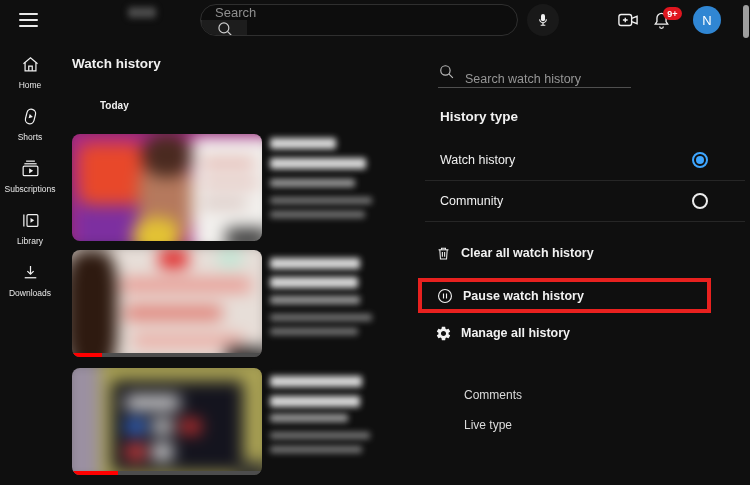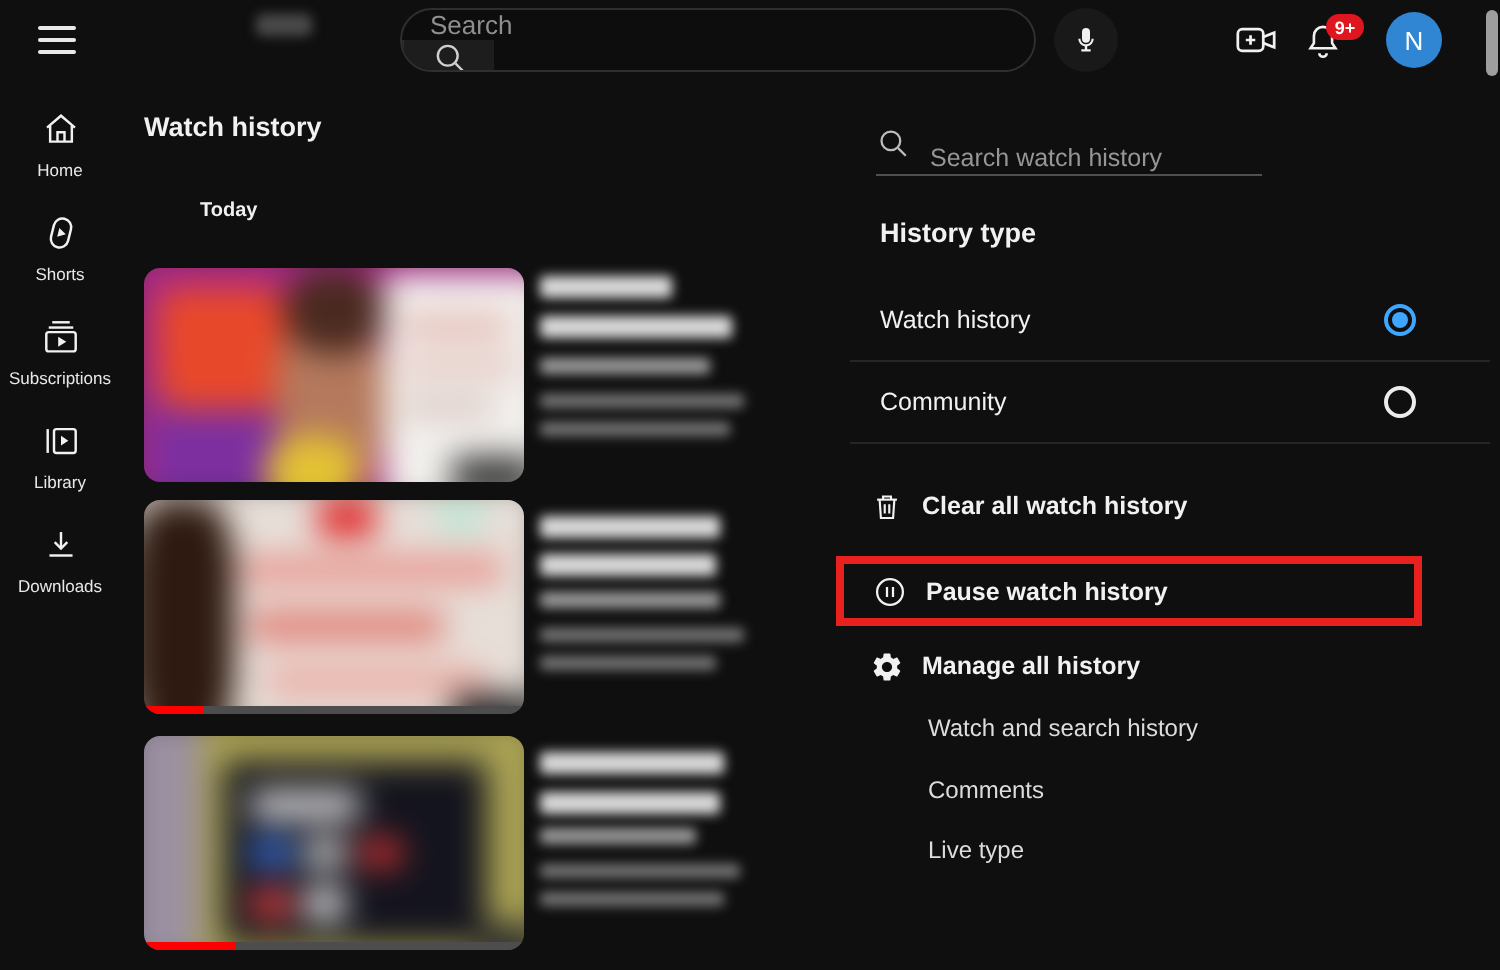--- a/index.html
+++ b/index.html
@@ -307,16 +307,15 @@
 
   <div class="action-row" style="top:276px;">
     <span>
       <svg width="17" height="17" viewBox="0 0 24 24" fill="#f1f1f1">
           <path d="M19.14 12.94c.04-.3.06-.61.06-.94 0-.32-.02-.64-.07-.94l2.03-1.58c.18-.14.23-.41.12-.61l-1.92-3.32c-.12-.22-.37-.29-.59-.22l-2.39.96c-.5-.38-1.03-.7-1.62-.94l-.36-2.54c-.04-.24-.24-.41-.48-.41h-3.84c-.24 0-.43.17-.47.41l-.36 2.54c-.59.24-1.13.57-1.62.94l-2.39-.96c-.22-.08-.47 0-.59.22L2.74 8.87c-.12.21-.08.47.12.61l2.03 1.58c-.05.3-.09.63-.09.94s.02.64.07.94l-2.03 1.58c-.18.14-.23.41-.12.61l1.92 3.32c.12.22.37.29.59.22l2.39-.96c.5.38 1.03.7 1.62.94l.36 2.54c.05.24.24.41.48.41h3.84c.24 0 .44-.17.47-.41l.36-2.54c.59-.24 1.13-.56 1.62-.94l2.39.96c.22.08.47 0 .59-.22l1.92-3.32c.12-.22.07-.47-.12-.61l-2.01-1.58zM12 15.6c-1.98 0-3.6-1.62-3.6-3.6s1.62-3.6 3.6-3.6 3.6 1.62 3.6 3.6-1.62 3.6-3.6 3.6z"></path>
         </svg>
     </span>
     <span class="albl">Manage all history</span>
   </div>
 
-  <div class="sub-item" style="top:312px;">Watch and search history</div>
   <div class="sub-item" style="top:343px;">Comments</div>
   <div class="sub-item" style="top:373px;">Live type</div>
 </div>
 
 </body></html>

